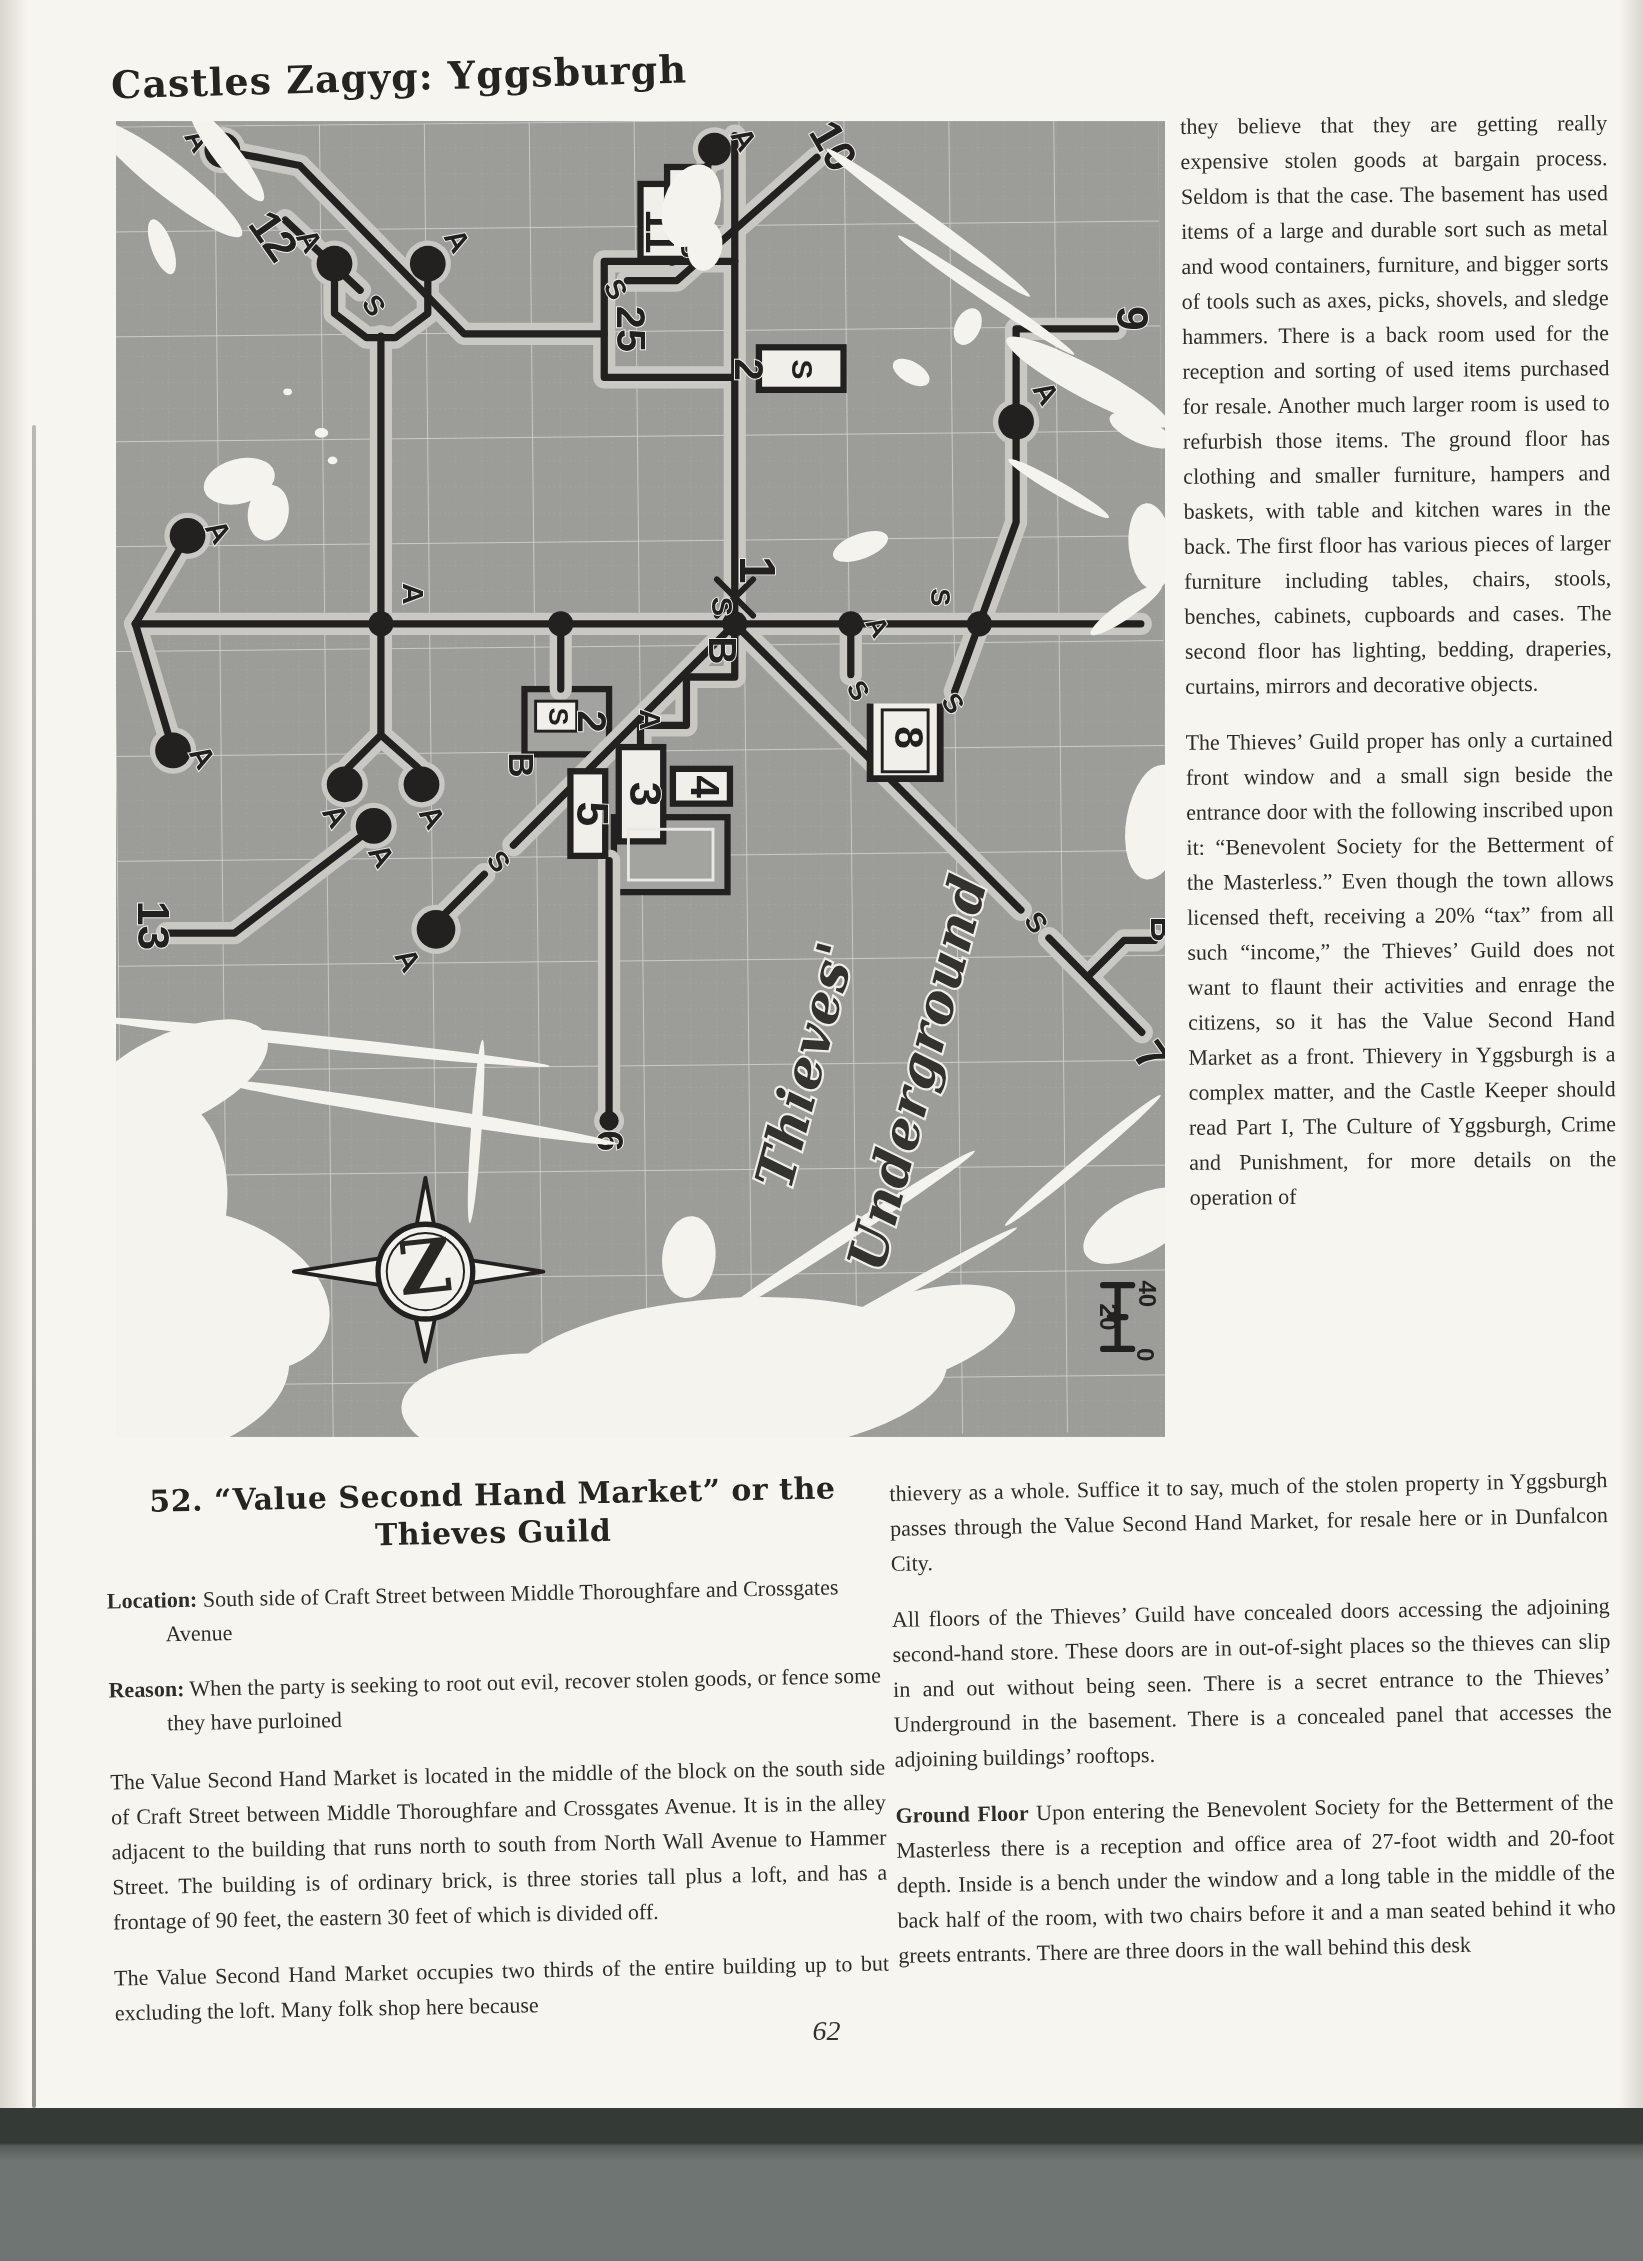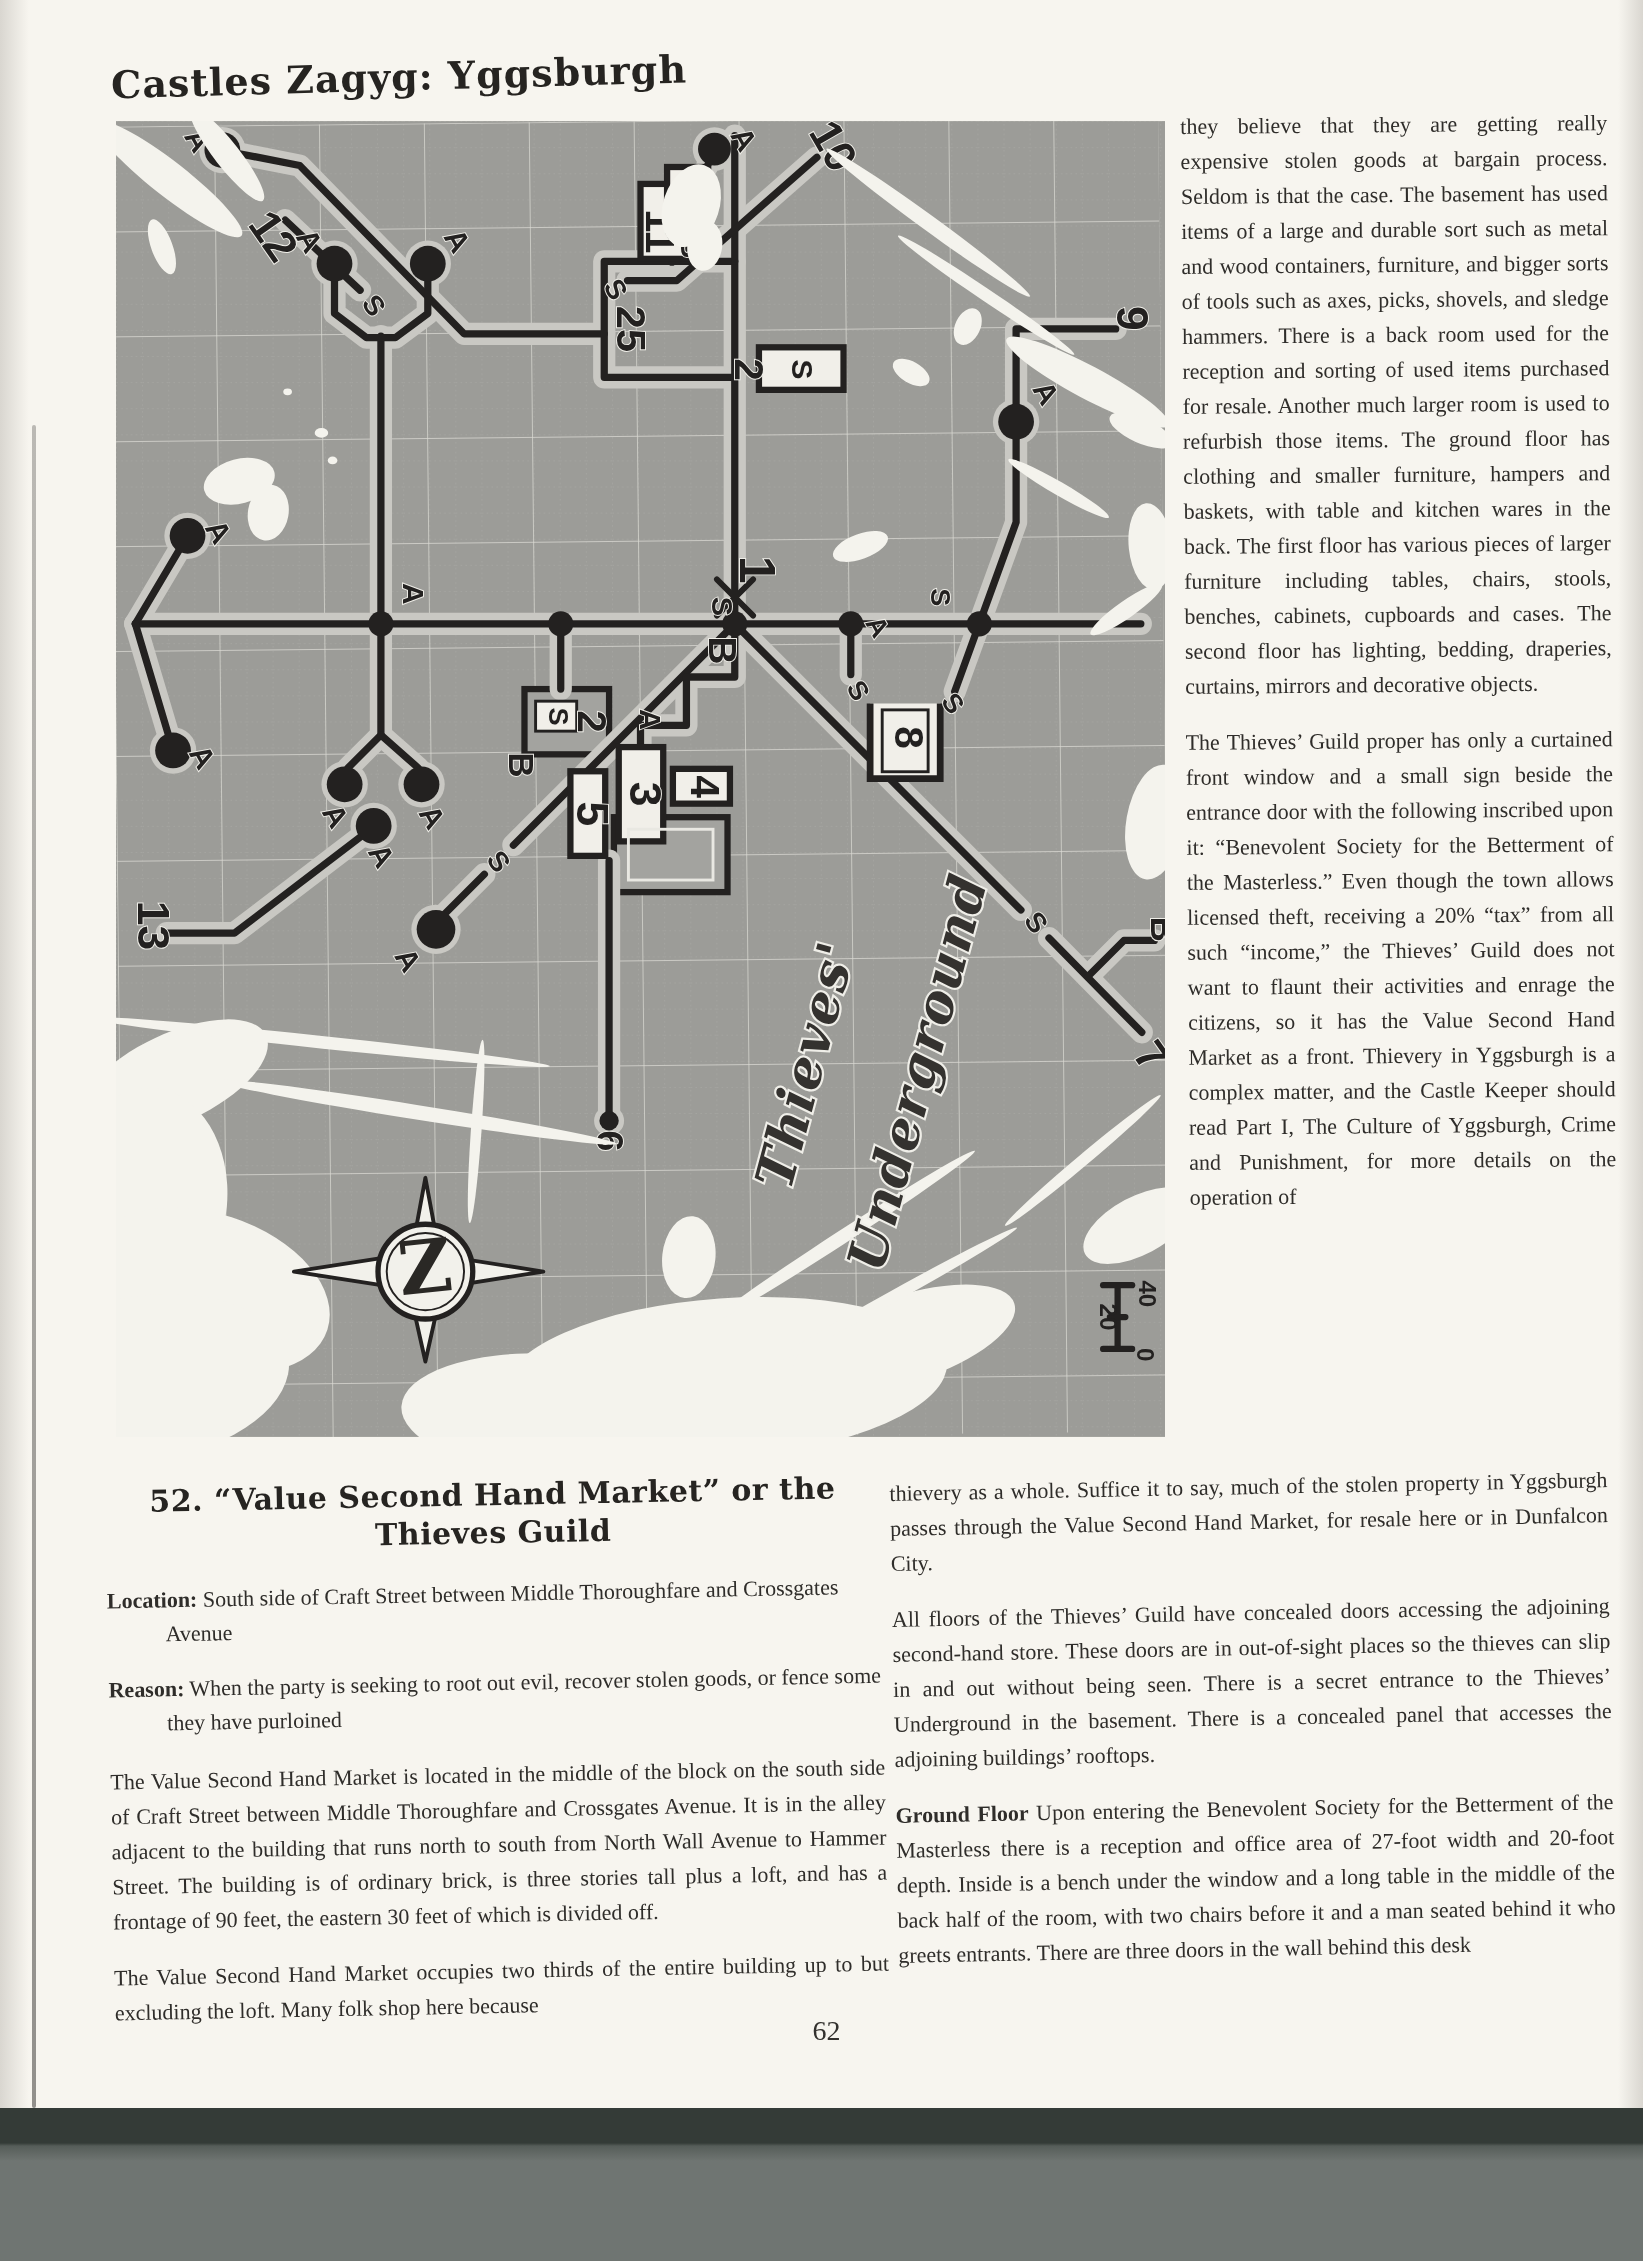--- a/index.html
+++ b/index.html
@@ -26,21 +26,21 @@
   .col p{margin:0 0 21px 0;}
   .col-narrow{left:1185px;top:107px;width:427px;transform:rotate(-0.5deg);}
   .col-wide{left:894px;top:1469px;width:718px;transform:rotate(-1.1deg);}
   .col-left{left:110px;top:1476px;width:775px;transform:rotate(-1.1deg);}
   .sec-heading{font-family:"DejaVu Serif",serif;font-weight:bold;text-align:center;
      font-size:30px;line-height:38px;margin:0 0 25px 0;color:#262421;letter-spacing:0.5px;}
   .kv{margin:0 0 6.8px 0;padding-left:58px;text-indent:-58px;text-align:left;line-height:34px;}
   .kv b{font-family:"Liberation Serif",serif;}
   .lead-bold{font-weight:bold;}
   .page-number{position:absolute;left:778px;top:2015px;width:97px;text-align:center;
-     font-size:28px;color:#33312e;}
+     font-size:28px;font-style:italic;color:#33312e;}
 </style>
 </head>
 <body>
 
 <div id="page">
 
   <div class="gutter-shade"></div>
   <div class="gutter-line"></div>
   <div class="right-shade"></div>
 

